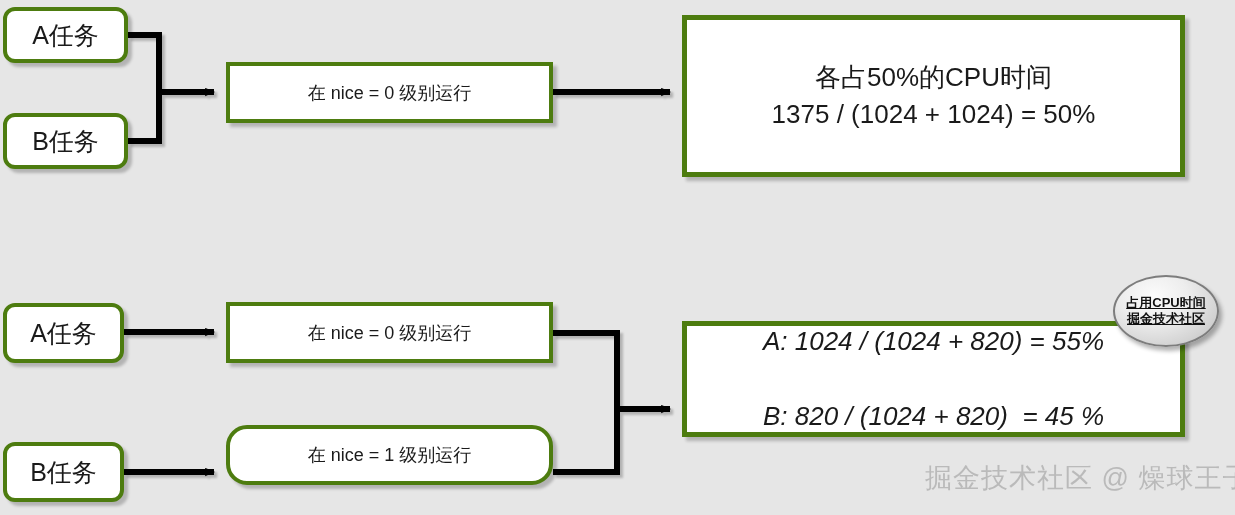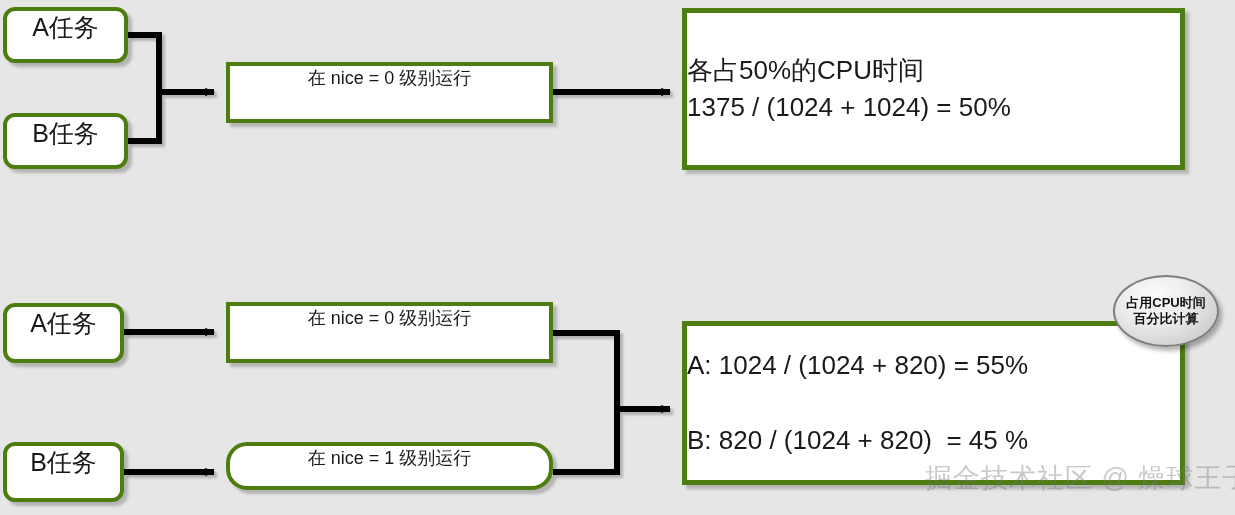--- a/index.html
+++ b/index.html
@@ -27,21 +27,21 @@
     pointer-events: none;
   }
 
   
   .node {
     position: absolute;
     background: #ffffff;
     border: 3px solid #4d7c0f;
     box-sizing: border-box;
     display: flex;
-    align-items: flex-start;
+    align-items: center;
     justify-content: center;
     text-align: center;
     color: #1a1a1a;
     box-shadow: 4px 4px 3px rgba(0,0,0,0.22);
   }
   .node.task {
     border-width: 4px;
     border-radius: 12px;
     font-size: 25px;
   }
@@ -128,46 +128,46 @@
   </div>
 
   <div class="node task" style="left:3px; top:113px; width:125px; height:56px;">
     <span>B任务</span>
   </div>
 
   <div class="node stage-box" style="left:226px; top:62px; width:327px; height:61px;">
     <span>在 nice = 0 级别运行</span>
   </div>
 
-  <div class="node result-box" style="left:682px; top:8px; width:503px; height:162px;">
+  <div class="node result-box" style="left:682px; top:15px; width:503px; height:162px;">
     <span class="result-line">各占50%的CPU时间</span>
     <span class="result-line">1375 / (1024 + 1024) = 50%</span>
   </div>
 
   <div class="node task" style="left:3px; top:303px; width:121px; height:60px;">
     <span>A任务</span>
   </div>
 
   <div class="node stage-box" style="left:226px; top:302px; width:327px; height:61px;">
     <span>在 nice = 0 级别运行</span>
   </div>
 
   <div class="node task" style="left:3px; top:442px; width:121px; height:60px;">
     <span>B任务</span>
   </div>
 
-  <div class="node stage-box" style="left:226px; top:442px; width:327px; height:48px;border-radius:21px;">
+  <div class="node stage-box" style="left:226px; top:425px; width:327px; height:60px;border-radius:21px;">
     <span>在 nice = 1 级别运行</span>
   </div>
 
-  <div class="node result-box spaced" style="left:682px; top:321px; width:503px; height:164px;">
+  <div class="node result-box spaced" style="left:682px; top:321px; width:503px; height:116px;font-style:italic;">
     <span class="result-line">A: 1024 / (1024 + 820) = 55%</span>
     <span class="result-line">B: 820 / (1024 + 820)  = 45 %</span>
   </div>
 
-  <div class="callout" style="left:1113px; top:275px; width:106px; height:72px;">
+  <div class="callout" style="left:1113px; top:275px; width:106px; height:72px;text-decoration:underline;">
     <span class="cl">占用CPU时间</span>
-    <span class="cl">百分比计算</span>
+    <span class="cl">掘金技术社区</span>
   </div>
 
   <div class="watermark" style="left:925px; top:460px;">掘金技术社区 @ 燥球王子</div>
 
 </div>
 
 </body></html>

